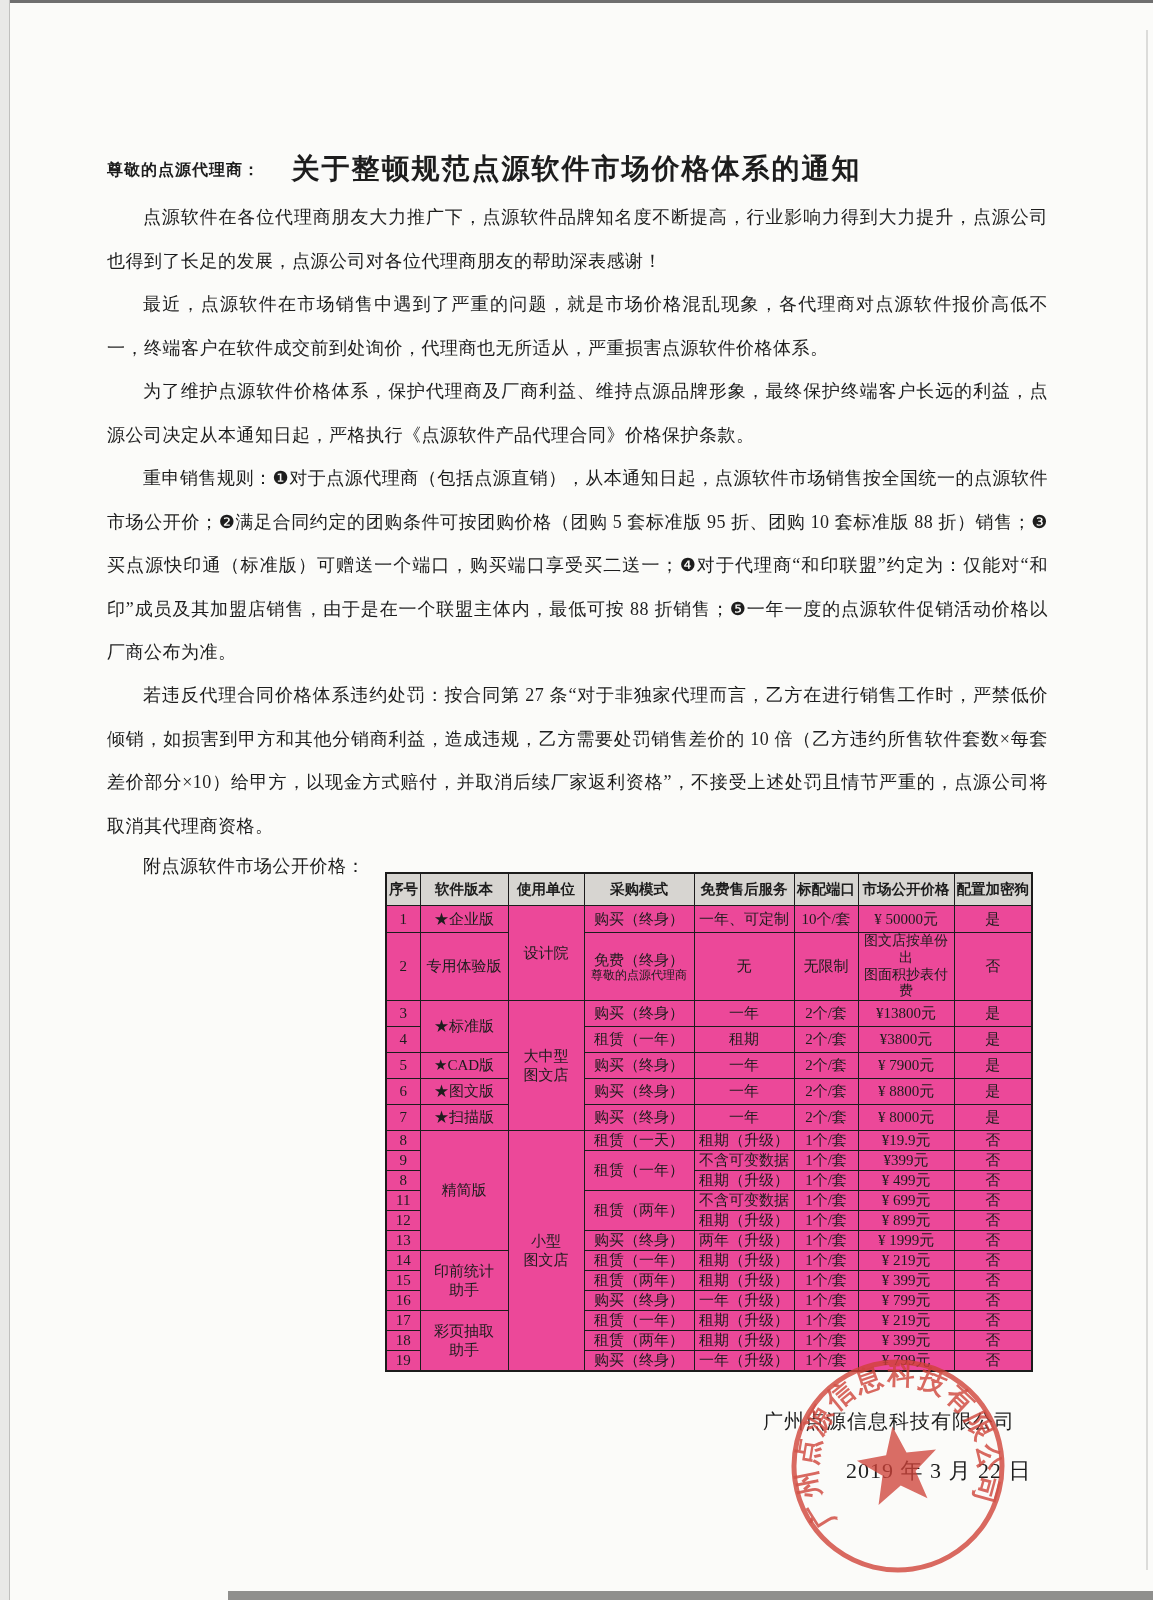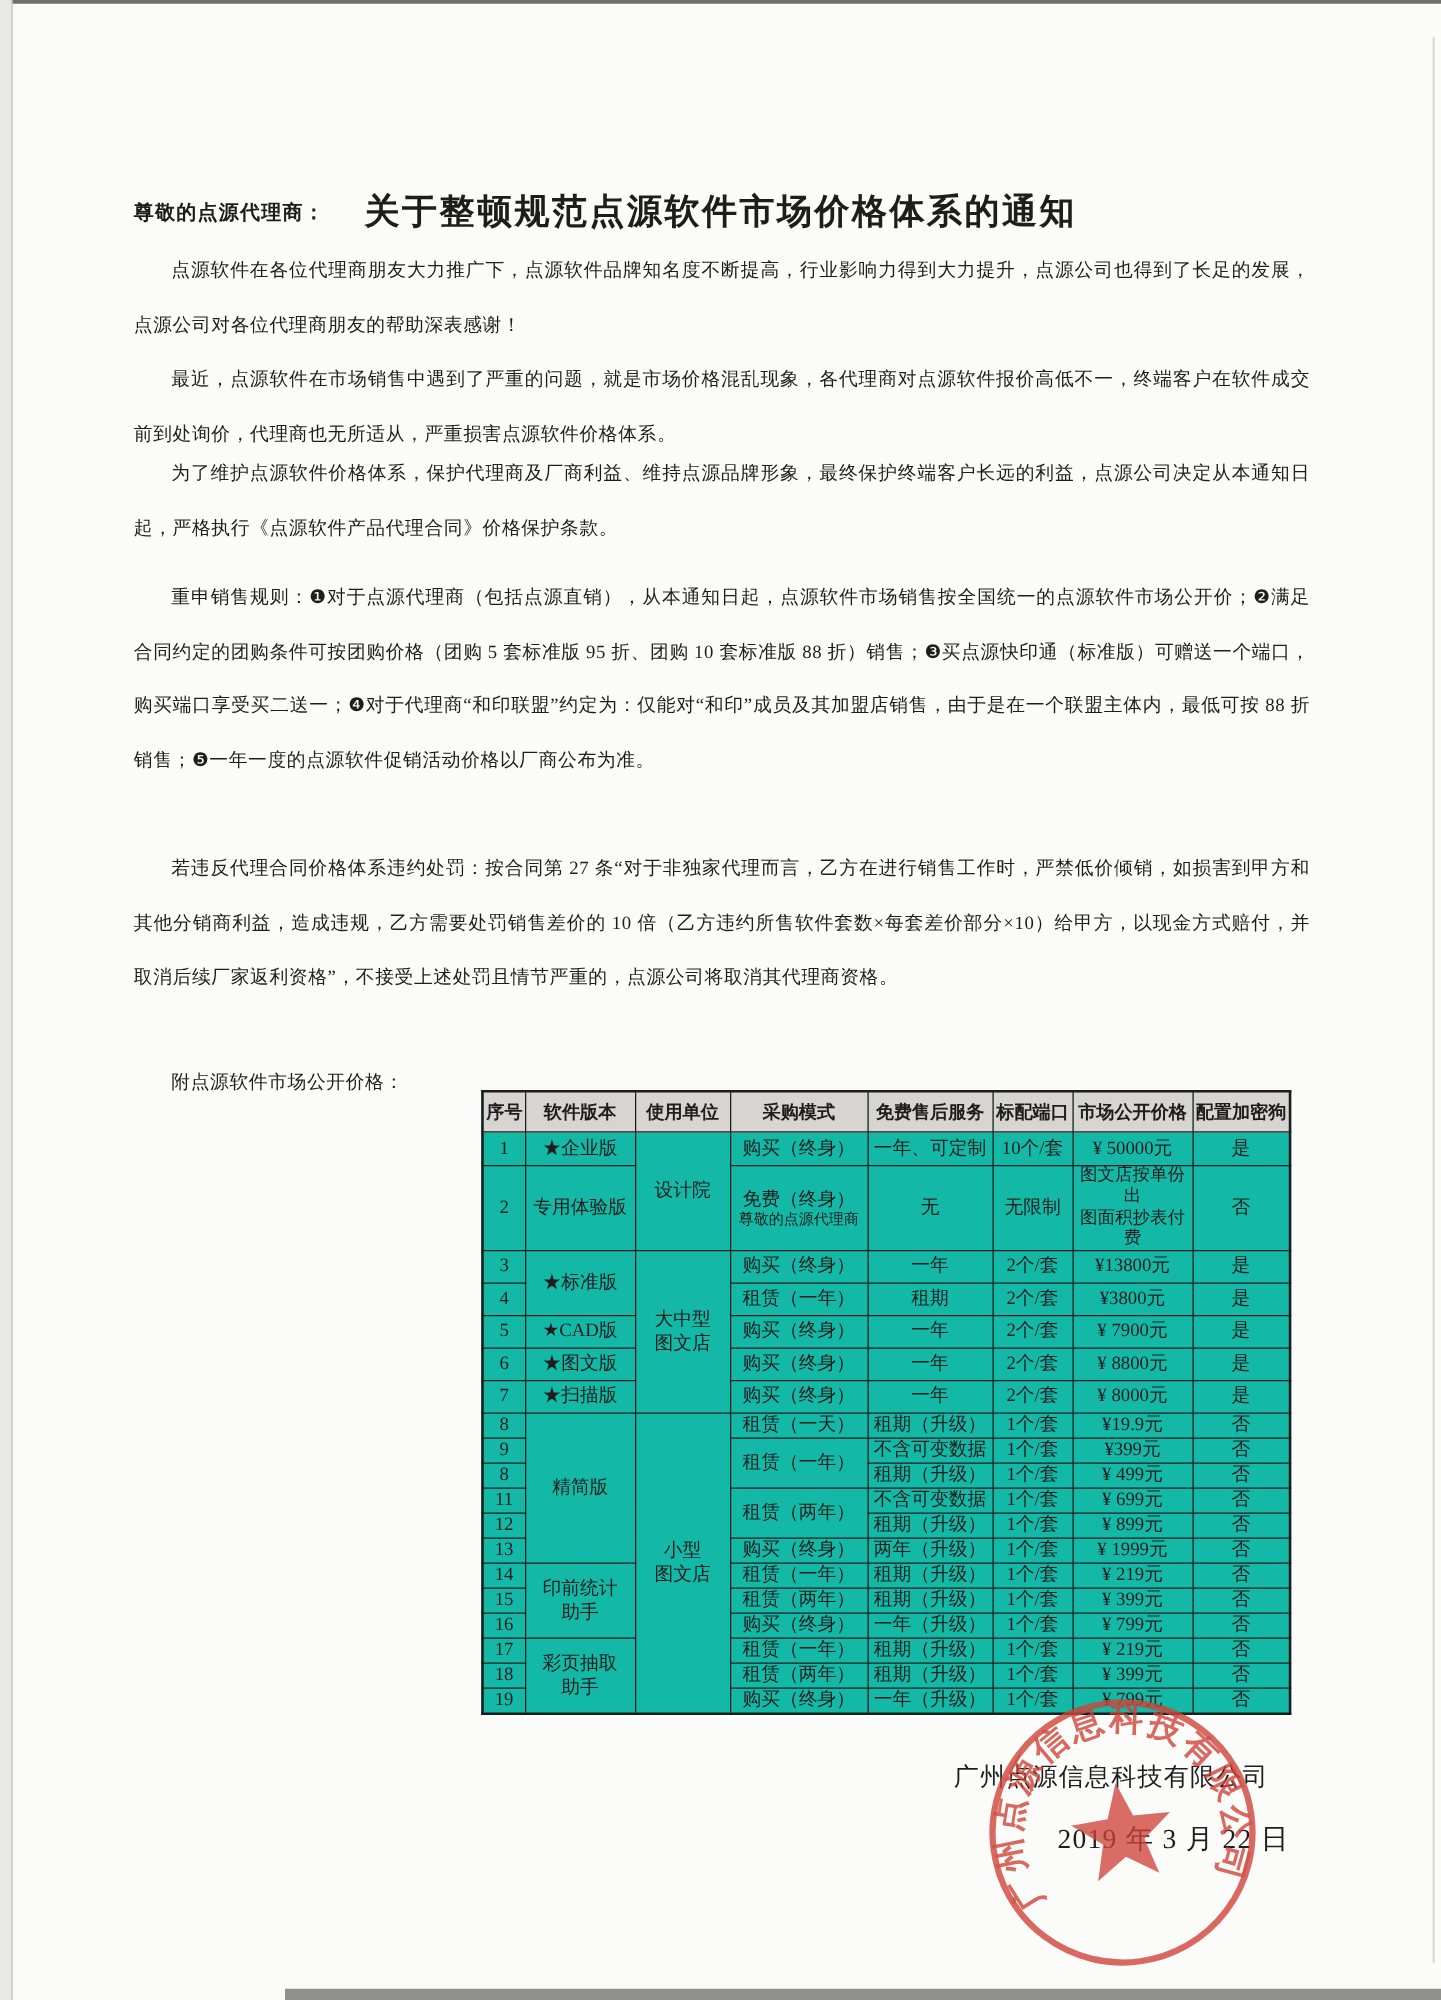--- a/index.html
+++ b/index.html
@@ -19,29 +19,29 @@
     font-family:"Liberation Sans","DejaVu Sans",sans-serif;
     font-size:28px;font-weight:700;letter-spacing:2px;margin-top:44px;
   }
   .greeting{
     position:absolute;left:107px;top:160px;
     font-family:"Liberation Sans","DejaVu Sans",sans-serif;
     font-size:16px;font-weight:700;letter-spacing:1px;
   }
   .para{
     position:absolute;left:107px;width:941px;margin:0;
-    font-size:15px;line-height:43.5px;letter-spacing:0.5px;
+    font-size:18px;line-height:43.5px;letter-spacing:0.5px;
     text-align:justify;text-indent:2em;
   }
-  .p1{top:196px}.p2{top:283px}.p3{top:358px}.p4{top:457px}.p5{top:674px}
+  .p1{top:196px}.p2{top:283px}.p3{top:370px}.p4{top:457px}.p5{top:674px}
   .intro{top:845px;width:320px;text-align:left;}
 
   
   .tablewrap{position:absolute;left:385px;top:872px;}
-  table{border-collapse:collapse;table-layout:fixed;width:646px;background:#14b8a6;}
+  table{border-collapse:collapse;table-layout:fixed;width:646px;background:#ec4899;}
   th,td{border:1.6px solid #1c1c1c;text-align:center;vertical-align:middle;padding:0 2px;}
   table{border:2.5px solid #1c1c1c;}
   th{
     font-size:14.5px;font-weight:700;height:31px;white-space:nowrap;
     background:#d7d5d1;letter-spacing:0;
   }
   td{font-size:15px;white-space:pre-line;line-height:1.25;}
   tbody tr{height:20px;}
   tbody tr:nth-child(1){height:27px;}
   tbody tr:nth-child(2){height:44px;}

